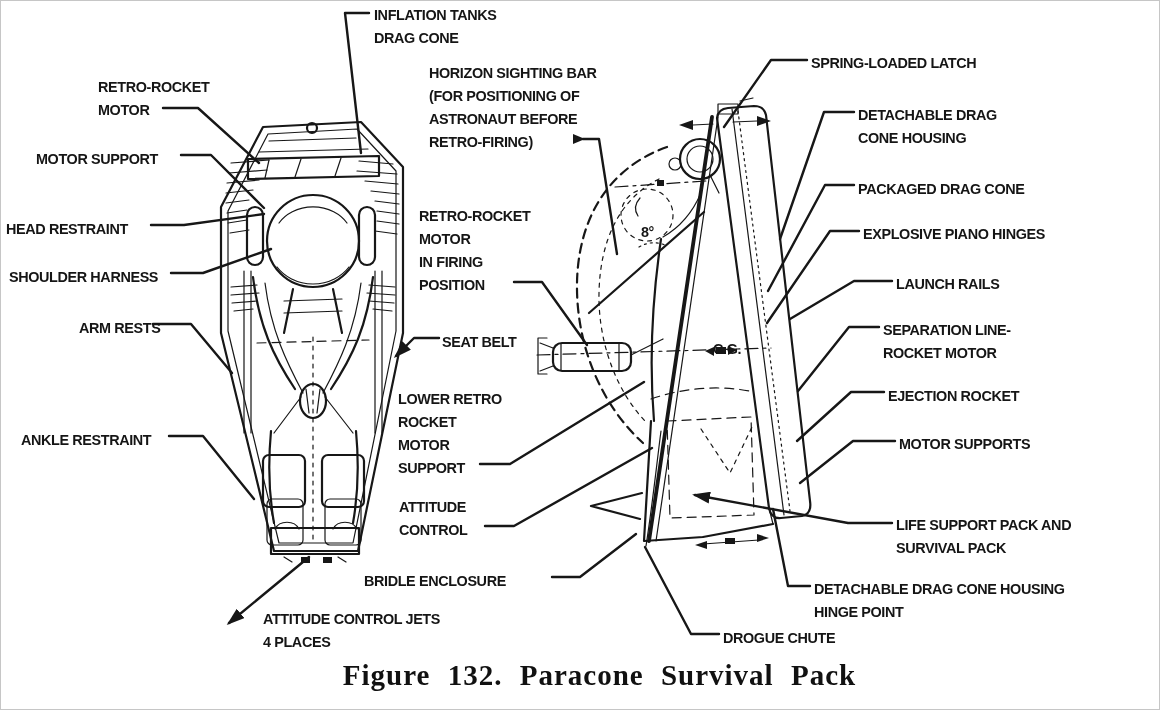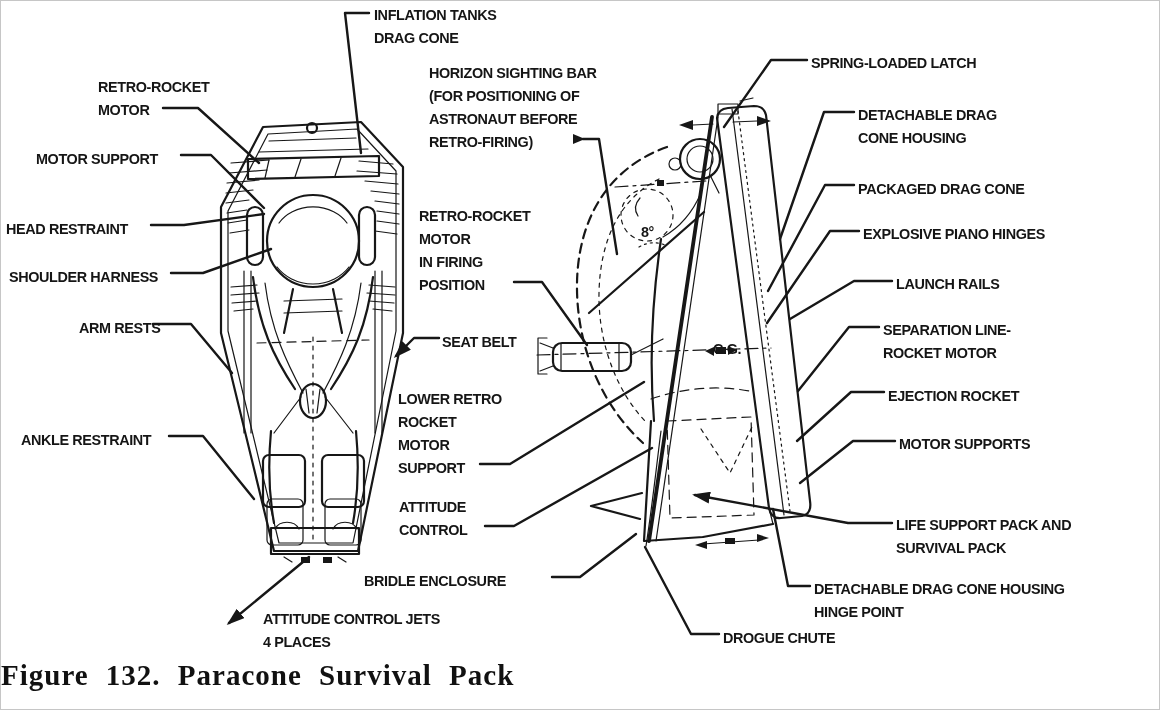--- a/index.html
+++ b/index.html
@@ -12,23 +12,23 @@
   .thick{stroke-width:3.8;}
   .fillb{fill:#171717;stroke:none;}
   .dashA{stroke-dasharray:9 6;}
   .dashB{stroke-dasharray:4 5;}
   .dots{stroke-dasharray:2 4;}
   .dashdot{stroke-dasharray:13 5 3 5;}
   .leader{stroke:#171717;stroke-width:2.4;fill:none;stroke-linecap:round;stroke-linejoin:round;}
   .label{position:absolute;font-weight:700;font-size:15px;line-height:23px;
          letter-spacing:-0.4px;color:#151515;white-space:nowrap;
          transform:scaleX(.96);transform-origin:left top;}
-  .caption{position:absolute;left:0;right:0;top:658px;
+  .caption{position:absolute;left:0;right:0;top:658px;text-align:center;
            font-family:"Liberation Serif",serif;font-size:29px;font-weight:700;
-           letter-spacing:1px;word-spacing:9px;color:#111;}
+           letter-spacing:1px;word-spacing:9px;color:#111;padding-left:39px;}
 </style>
 </head>
 <body>
 
 <div class="stage">
 
   <svg class="layer" viewBox="0 0 1160 710" aria-hidden="true">
     <defs>
       <marker id="arrowhead" markerUnits="userSpaceOnUse" markerWidth="18" markerHeight="12" refX="15" refY="6" orient="auto">
         <polygon points="0,0 18,6 0,12" fill="#171717"></polygon>

